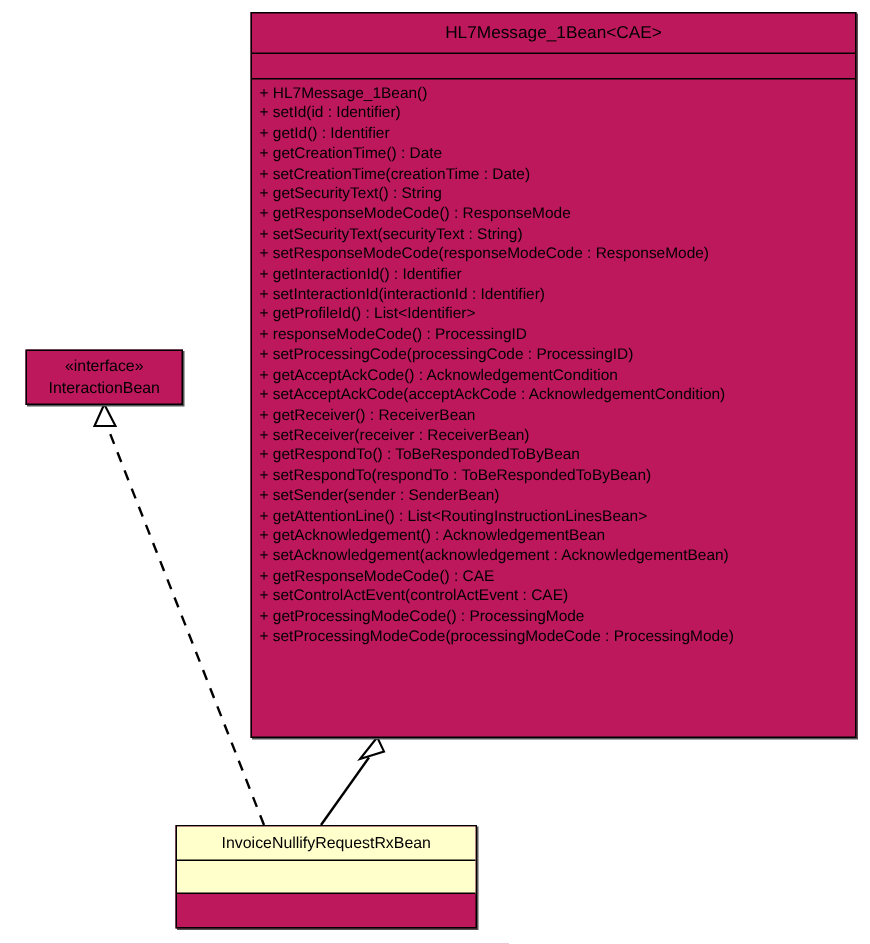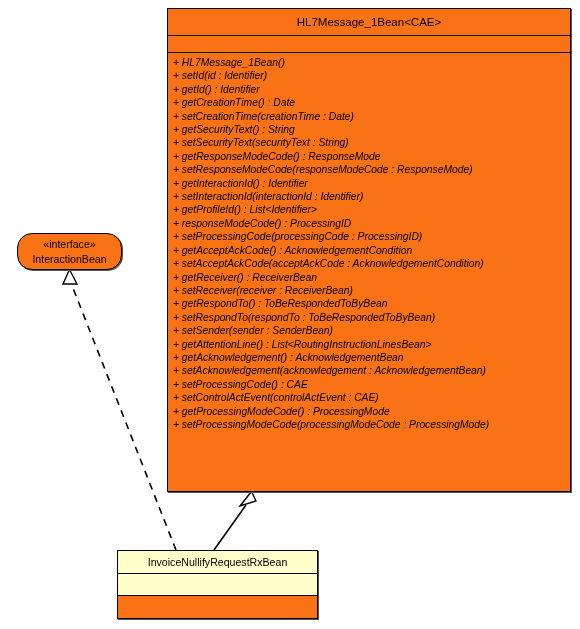--- a/index.html
+++ b/index.html
@@ -17,21 +17,21 @@
   #diagram-canvas {
     position: absolute;
     left: 0; top: 0;
     width: 580px;
     height: 629px;
   }
   .uml-box {
     position: absolute;
     box-sizing: border-box;
     border: 1px solid #000000;
-    background: #f97316;
+    background: #be185d;
   }
   
   #main-class {
     left: 167px;
     top: 8px;
     width: 404px;
     height: 484px;
     box-shadow: 1px 1px 0 0 #555555;
   }
   #main-class .compartment-title {
@@ -50,34 +50,32 @@
   }
   #main-class .compartment-operations {
     padding: 3px 0 2px 5px;
   }
   .op-row {
     font-size: 10.3px;
     line-height: 13.4px;
     color: #000000;
     white-space: nowrap;
     letter-spacing: 0px;
-    font-style: italic;
   }
   
   #interface-box {
     left: 17px;
     top: 233px;
     width: 105px;
     height: 37px;
     box-shadow: 1px 1px 0 0 #555555;
     display: flex;
     flex-direction: column;
     justify-content: center;
     align-items: center;
-    border-radius: 15px;
   }
   #interface-box .stereotype,
   #interface-box .iface-name {
     font-size: 10.6px;
     line-height: 15px;
     color: #000000;
     text-align: center;
     white-space: nowrap;
   }
   
@@ -130,39 +128,39 @@
 <div class="uml-box" id="main-class">
   <div class="compartment-title">HL7Message_1Bean&lt;CAE&gt;</div>
   <div class="compartment-attributes"></div>
   <div class="compartment-operations">
     <div class="op-row">+ HL7Message_1Bean()</div>
     <div class="op-row">+ setId(id : Identifier)</div>
     <div class="op-row">+ getId() : Identifier</div>
     <div class="op-row">+ getCreationTime() : Date</div>
     <div class="op-row">+ setCreationTime(creationTime : Date)</div>
     <div class="op-row">+ getSecurityText() : String</div>
+    <div class="op-row">+ getResponseModeCode() : ResponseMode</div>
     <div class="op-row">+ setSecurityText(securityText : String)</div>
-    <div class="op-row">+ getResponseModeCode() : ResponseMode</div>
     <div class="op-row">+ setResponseModeCode(responseModeCode : ResponseMode)</div>
     <div class="op-row">+ getInteractionId() : Identifier</div>
     <div class="op-row">+ setInteractionId(interactionId : Identifier)</div>
     <div class="op-row">+ getProfileId() : List&lt;Identifier&gt;</div>
     <div class="op-row">+ responseModeCode() : ProcessingID</div>
     <div class="op-row">+ setProcessingCode(processingCode : ProcessingID)</div>
     <div class="op-row">+ getAcceptAckCode() : AcknowledgementCondition</div>
     <div class="op-row">+ setAcceptAckCode(acceptAckCode : AcknowledgementCondition)</div>
     <div class="op-row">+ getReceiver() : ReceiverBean</div>
     <div class="op-row">+ setReceiver(receiver : ReceiverBean)</div>
     <div class="op-row">+ getRespondTo() : ToBeRespondedToByBean</div>
     <div class="op-row">+ setRespondTo(respondTo : ToBeRespondedToByBean)</div>
     <div class="op-row">+ setSender(sender : SenderBean)</div>
     <div class="op-row">+ getAttentionLine() : List&lt;RoutingInstructionLinesBean&gt;</div>
     <div class="op-row">+ getAcknowledgement() : AcknowledgementBean</div>
     <div class="op-row">+ setAcknowledgement(acknowledgement : AcknowledgementBean)</div>
-    <div class="op-row">+ setProcessingCode() : CAE</div>
+    <div class="op-row">+ getResponseModeCode() : CAE</div>
     <div class="op-row">+ setControlActEvent(controlActEvent : CAE)</div>
     <div class="op-row">+ getProcessingModeCode() : ProcessingMode</div>
     <div class="op-row">+ setProcessingModeCode(processingModeCode : ProcessingMode)</div>
   </div>
 </div>
 
 <div class="uml-box" id="interface-box">
   <div class="stereotype">«interface»</div>
   <div class="iface-name">InteractionBean</div>
 </div>

